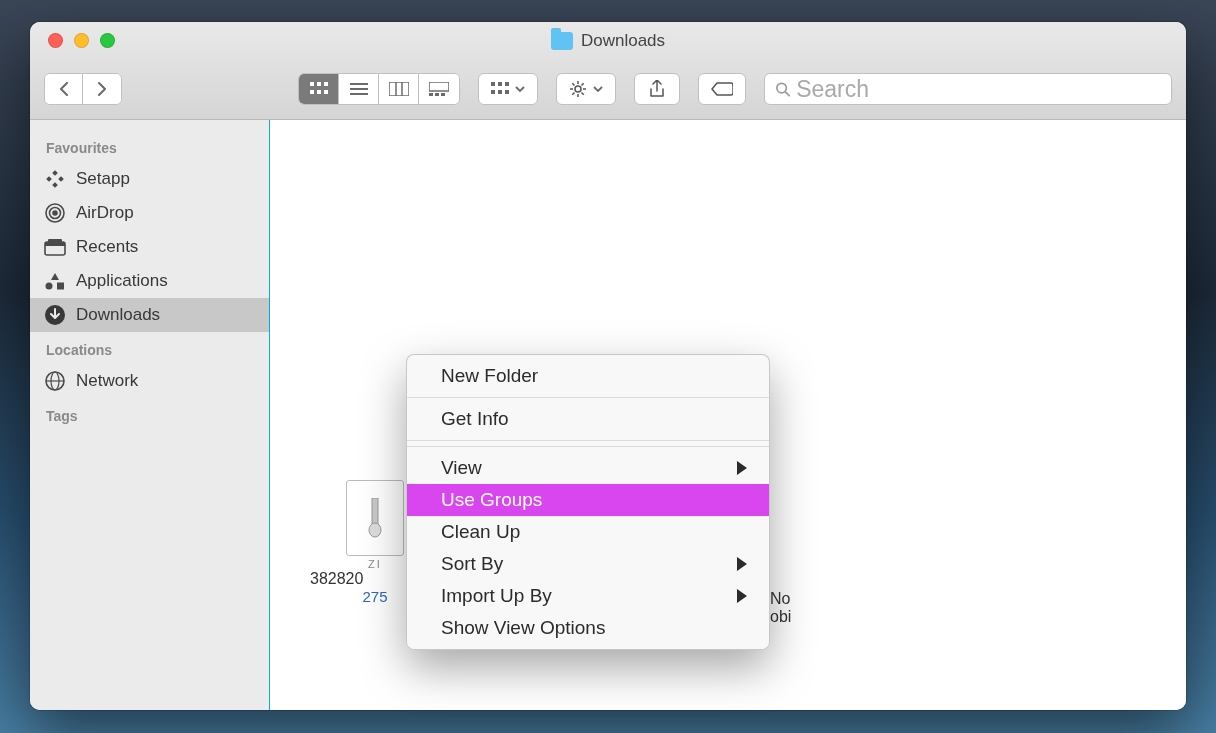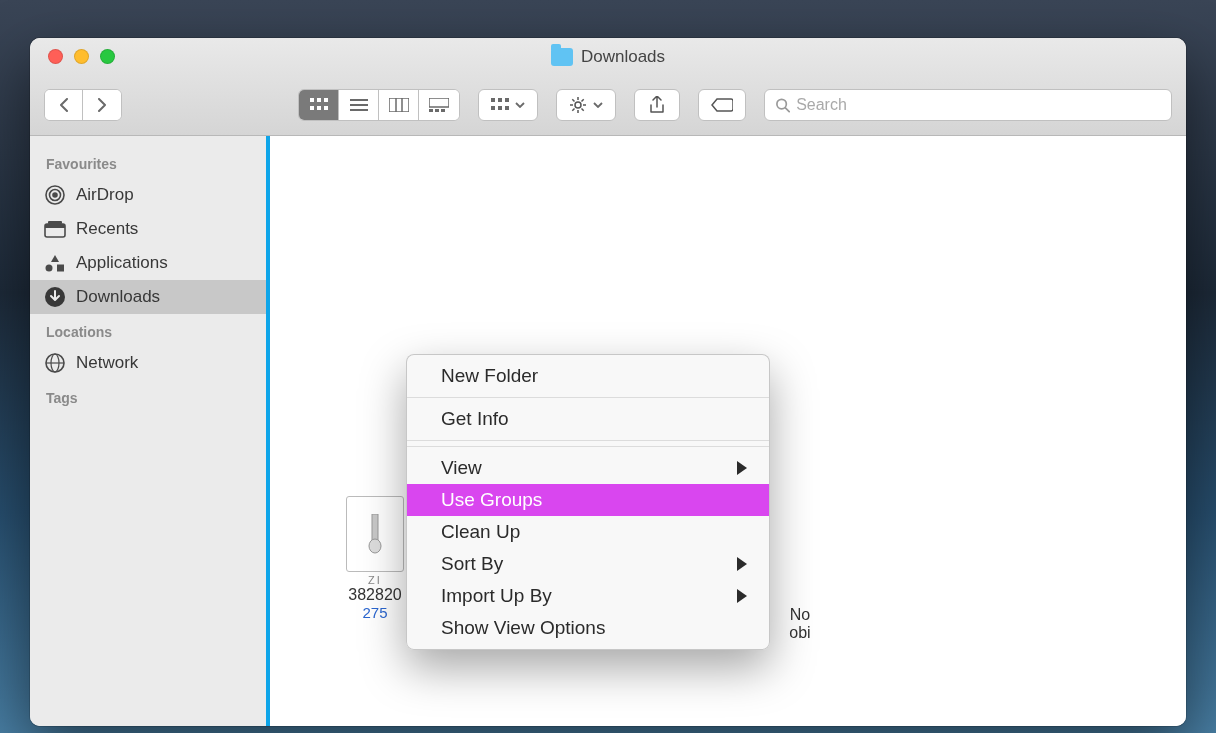--- a/index.html
+++ b/index.html
@@ -16,21 +16,20 @@
       top: 22px;
       left: 30px;
       width: 1156px;
       height: 688px;
       background: #fff;
       border-radius: 10px;
       box-shadow: 0 25px 60px rgba(0,0,0,.5), 0 0 0 1px rgba(0,0,0,.15);
       overflow: hidden;
       display: flex;
       flex-direction: column;
-      margin-top: 16px;
     }
     
     .titlebar {
       height: 98px;
       background: linear-gradient(180deg, #e9e9e9 0%, #d5d5d5 100%);
       border-bottom: 1px solid #b8b8b8;
       display: flex;
       flex-direction: column;
     }
     .titlebar-top {
@@ -110,34 +109,34 @@
     }
     .search {
       flex:1;
       display:flex; align-items:center;
       height:32px;
       background:#fff; border:1px solid #c0c0c0; border-radius:6px;
       padding: 0 10px;
       gap:6px;
     }
     .search input {
-      border:none; outline:none; font-size:16px; width:100%;
+      border:none; outline:none; font-size:23px; width:100%;
       color:#15803d;
     }
     .search input::placeholder { color:#a9a9a9; }
     
     .body {
       flex:1;
       display:flex;
       min-height:0;
     }
     .sidebar {
       width:240px;
       background:#ebebeb;
-      border-right:4px solid #0ea5e9;
+      border-right:1px solid #0ea5e9;
       padding: 10px 0;
       overflow-y:auto;
     }
     .sidebar h4 {
       font-size: 14px;
       color:#8a8a8a;
       font-weight: 600;
       padding: 10px 16px 6px;
     }
     .sb-item {
@@ -157,21 +156,20 @@
       position:relative;
       padding:20px;
     }
     
     .file-thumb {
       position:absolute;
       display:flex;
       flex-direction:column;
       align-items:center;
       width:130px;
-      text-align:center;
       font-size:16px;
       color:#333;
     }
     .file-thumb .paper {
       width:58px; height:76px;
       background:#fff;
       border:1px solid #bbb;
       border-radius:3px;
       display:flex; align-items:center; justify-content:center;
       margin-bottom:2px;
@@ -343,20 +341,33 @@
           </svg>
         <input type="text" placeholder="Search" style="">
       </div>
     </div>
   </div>
 
   <div class="body">
     <div class="sidebar">
       <h4>Favourites</h4>
 
+      <div class="sb-item">
+        <span class="ic">
+          <svg width="20" height="20" viewBox="0 0 20 20">
+              <g fill="#4a4a4a">
+                <rect x="8" y="2" width="4" height="4" transform="rotate(45 10 4)"></rect>
+                <rect x="2" y="8" width="4" height="4" transform="rotate(45 4 10)"></rect>
+                <rect x="14" y="8" width="4" height="4" transform="rotate(45 16 10)"></rect>
+                <rect x="8" y="14" width="4" height="4" transform="rotate(45 10 16)"></rect>
+              </g>
+            </svg>
+        </span>
+        <span>Setapp</span>
+      </div>
 
       <div class="sb-item">
         <span class="ic">
           <svg width="22" height="22" viewBox="0 0 22 22">
               <g fill="none" stroke="#4a4a4a" stroke-width="1.6">
                 <circle cx="11" cy="11" r="9"></circle>
                 <circle cx="11" cy="11" r="5.5"></circle>
                 <circle cx="11" cy="11" r="2" fill="#4a4a4a"></circle>
               </g>
             </svg>

